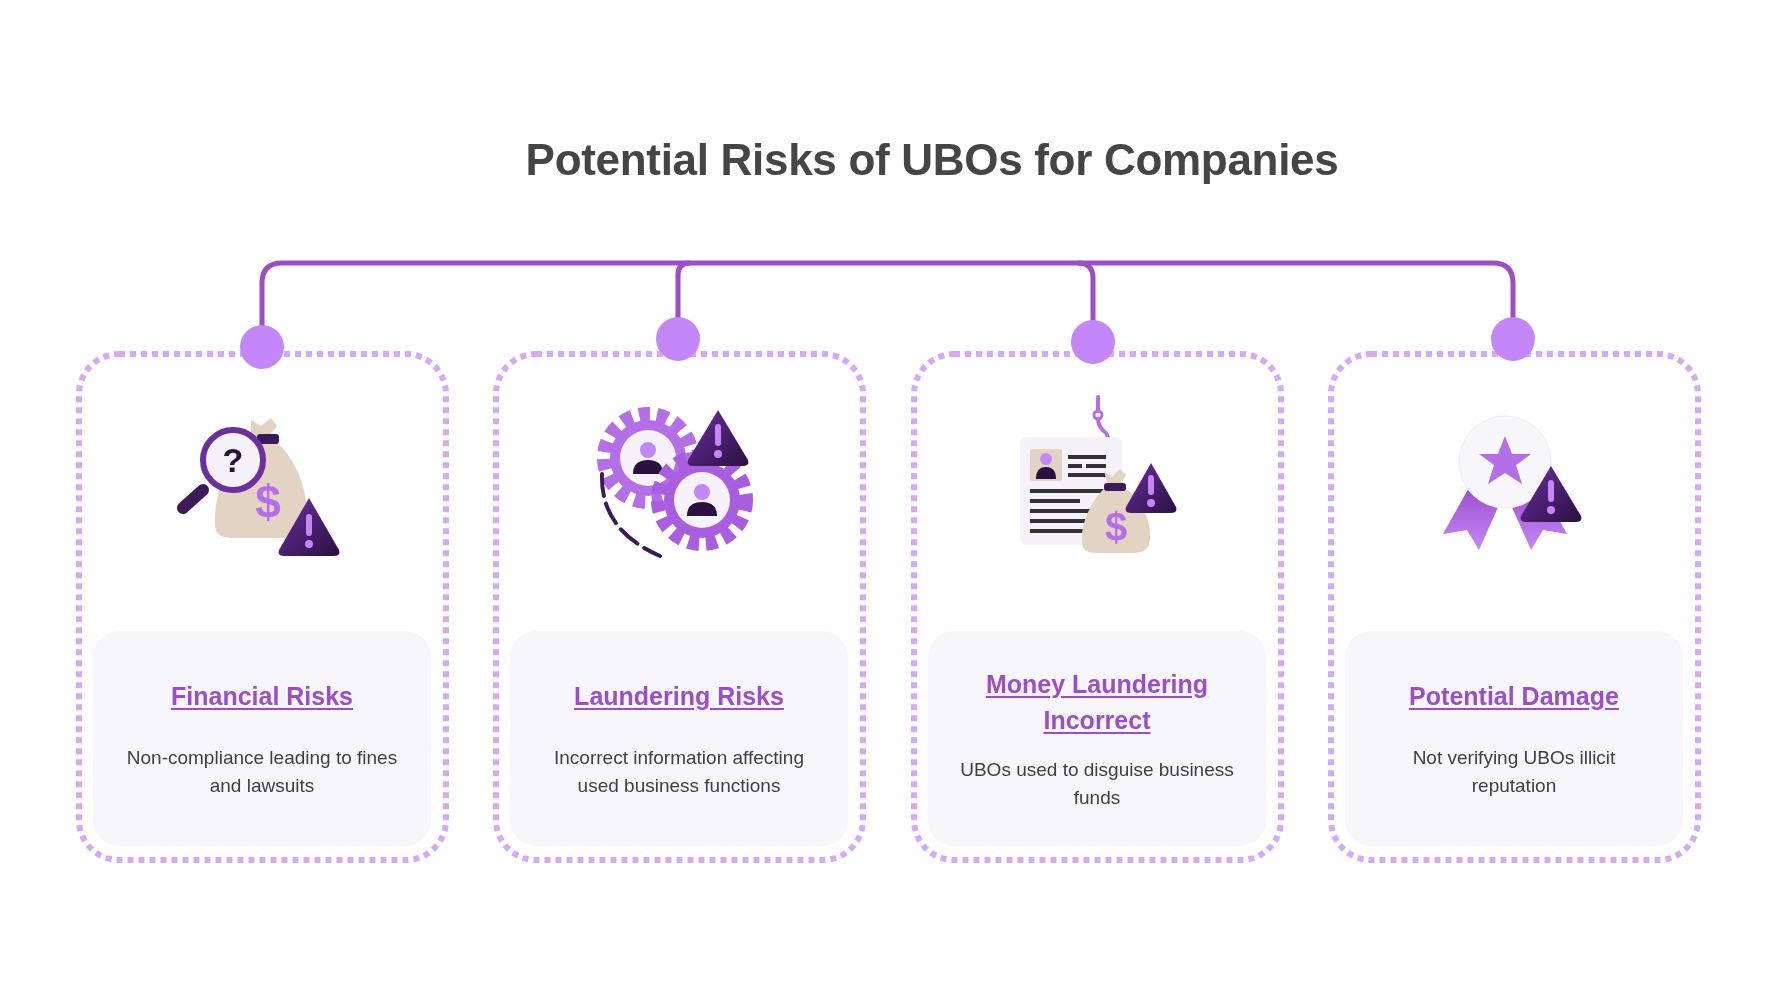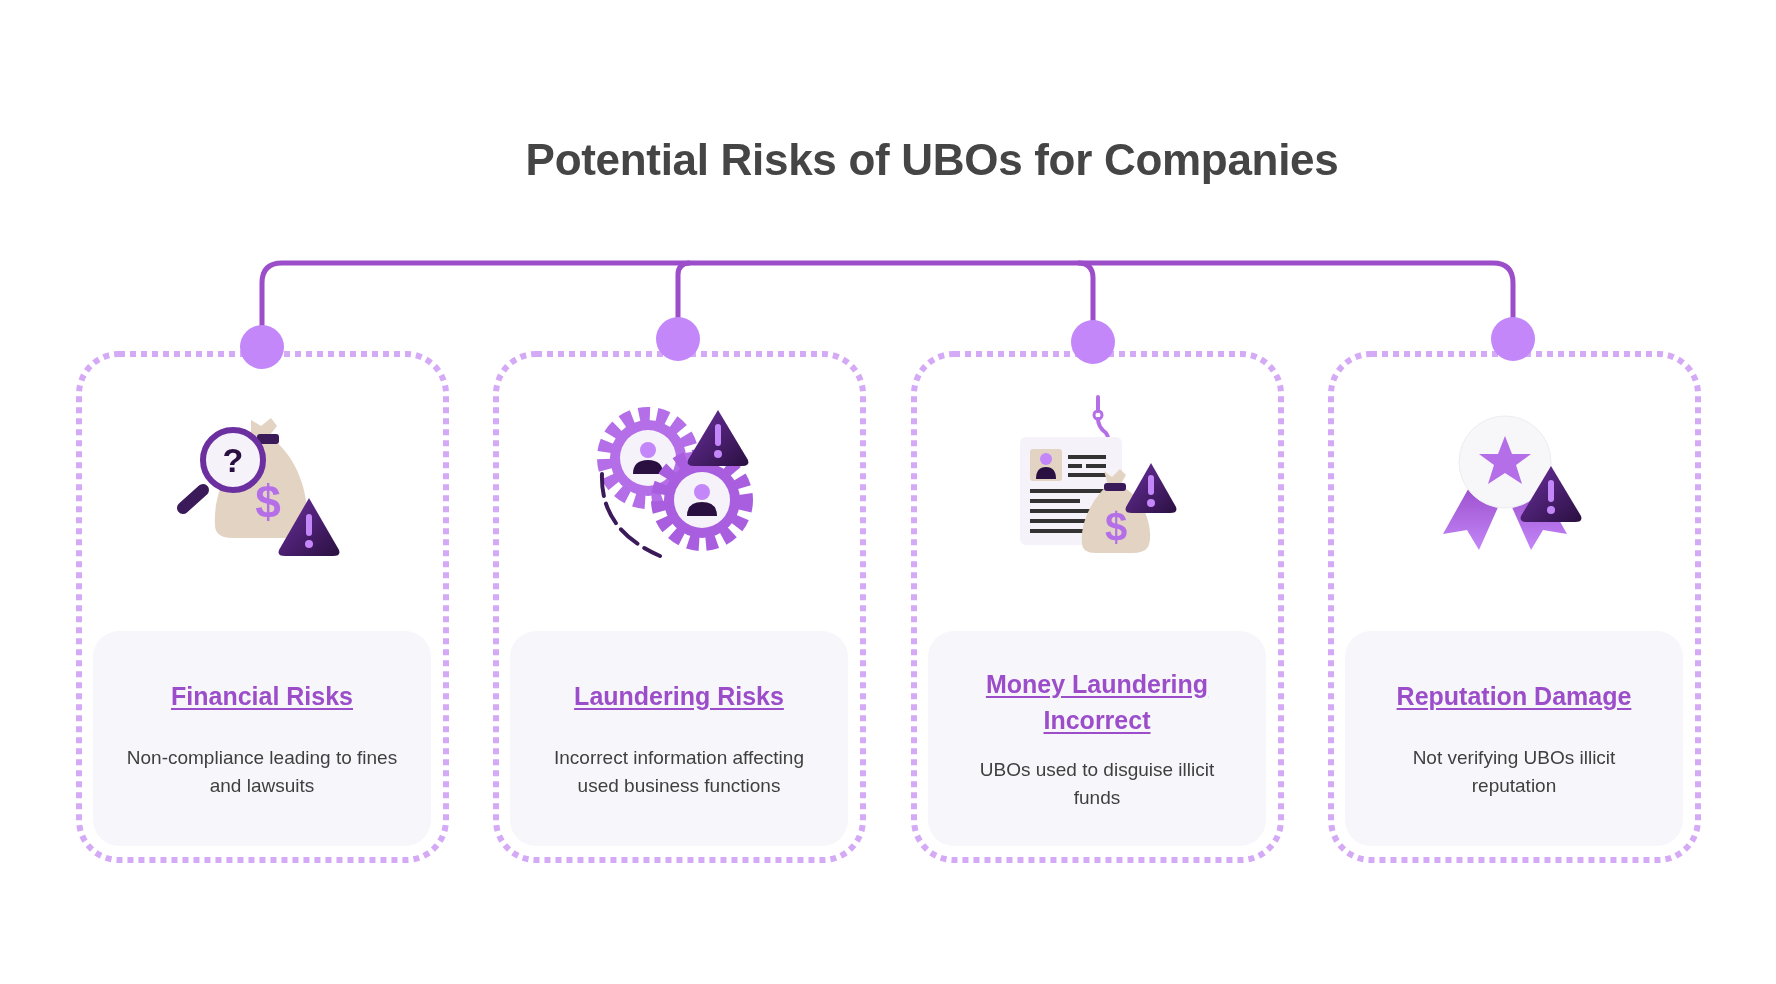--- a/index.html
+++ b/index.html
@@ -147,21 +147,21 @@
       <path d="M96 76 L104 82 L112 74 L118 80 L112 90 C140 104 146 140 140 152 Q136 158 124 158 L88 158 Q74 158 74 148 C72 128 84 104 100 90 Z" fill="#e3d3c3"></path>
       <rect x="96" y="88" width="22" height="8" rx="3" fill="#3b1a5a"></rect>
       <text x="108" y="146" font-size="40" font-weight="bold" fill="#b46ee8" text-anchor="middle" font-family="Liberation Sans, sans-serif">$</text>
       <path d="M143 68 L168 112 Q170 118 162 118 L124 118 Q116 118 118 112 Z" fill="url(#w3)"></path>
       <rect x="140" y="80" width="6" height="20" rx="3" fill="#c387f9"></rect>
       <circle cx="143" cy="108" r="4" fill="#c387f9"></circle>
     </svg>
   </div>
   <div class="panel two-line">
     <div class="card-title">Money Laundering Incorrect</div>
-    <div class="card-desc">UBOs used to disguise illicit funds</div>
+    <div class="card-desc">UBOs used to disguise business funds</div>
   </div>
 </div>
 
 <div class="card" style="left:1327px;">
   <svg class="border" width="375" height="514">
     <rect x="4" y="4" width="367" height="506" rx="40" ry="40" fill="none" stroke="#d4a9f5" stroke-width="6" stroke-dasharray="6 5"></rect>
   </svg>
   <div class="icon-wrap">
     <svg width="180" height="170" viewBox="0 0 180 170">
       <defs>
@@ -179,21 +179,21 @@
       <g fill="#f7f6f8" stroke="#ececf2" stroke-width="1">
         <circle cx="80" cy="62" r="46"></circle>
       </g>
       <path d="M80 36 L87 54 L106 54 L91 65 L97 84 L80 73 L63 84 L69 65 L54 54 L73 54 Z" fill="#b46ee8"></path>
       <path d="M126 66 L156 116 Q158 122 150 122 L102 122 Q94 122 96 116 Z" fill="url(#w4)"></path>
       <rect x="123" y="80" width="6" height="22" rx="3" fill="#c387f9"></rect>
       <circle cx="126" cy="110" r="4" fill="#c387f9"></circle>
     </svg>
   </div>
   <div class="panel">
-    <div class="card-title">Reputation Damage</div>
+    <div class="card-title">Potential Damage</div>
     <div class="card-desc">Not verifying UBOs illicit reputation</div>
   </div>
 </div>
 
 <svg class="connector" width="1776" height="984">
   <circle cx="262" cy="347" r="22" fill="#c387f9"></circle>
   <circle cx="678" cy="339" r="22" fill="#c387f9"></circle>
   <circle cx="1093" cy="342" r="22" fill="#c387f9"></circle>
   <circle cx="1513" cy="339" r="22" fill="#c387f9"></circle>
 </svg>

